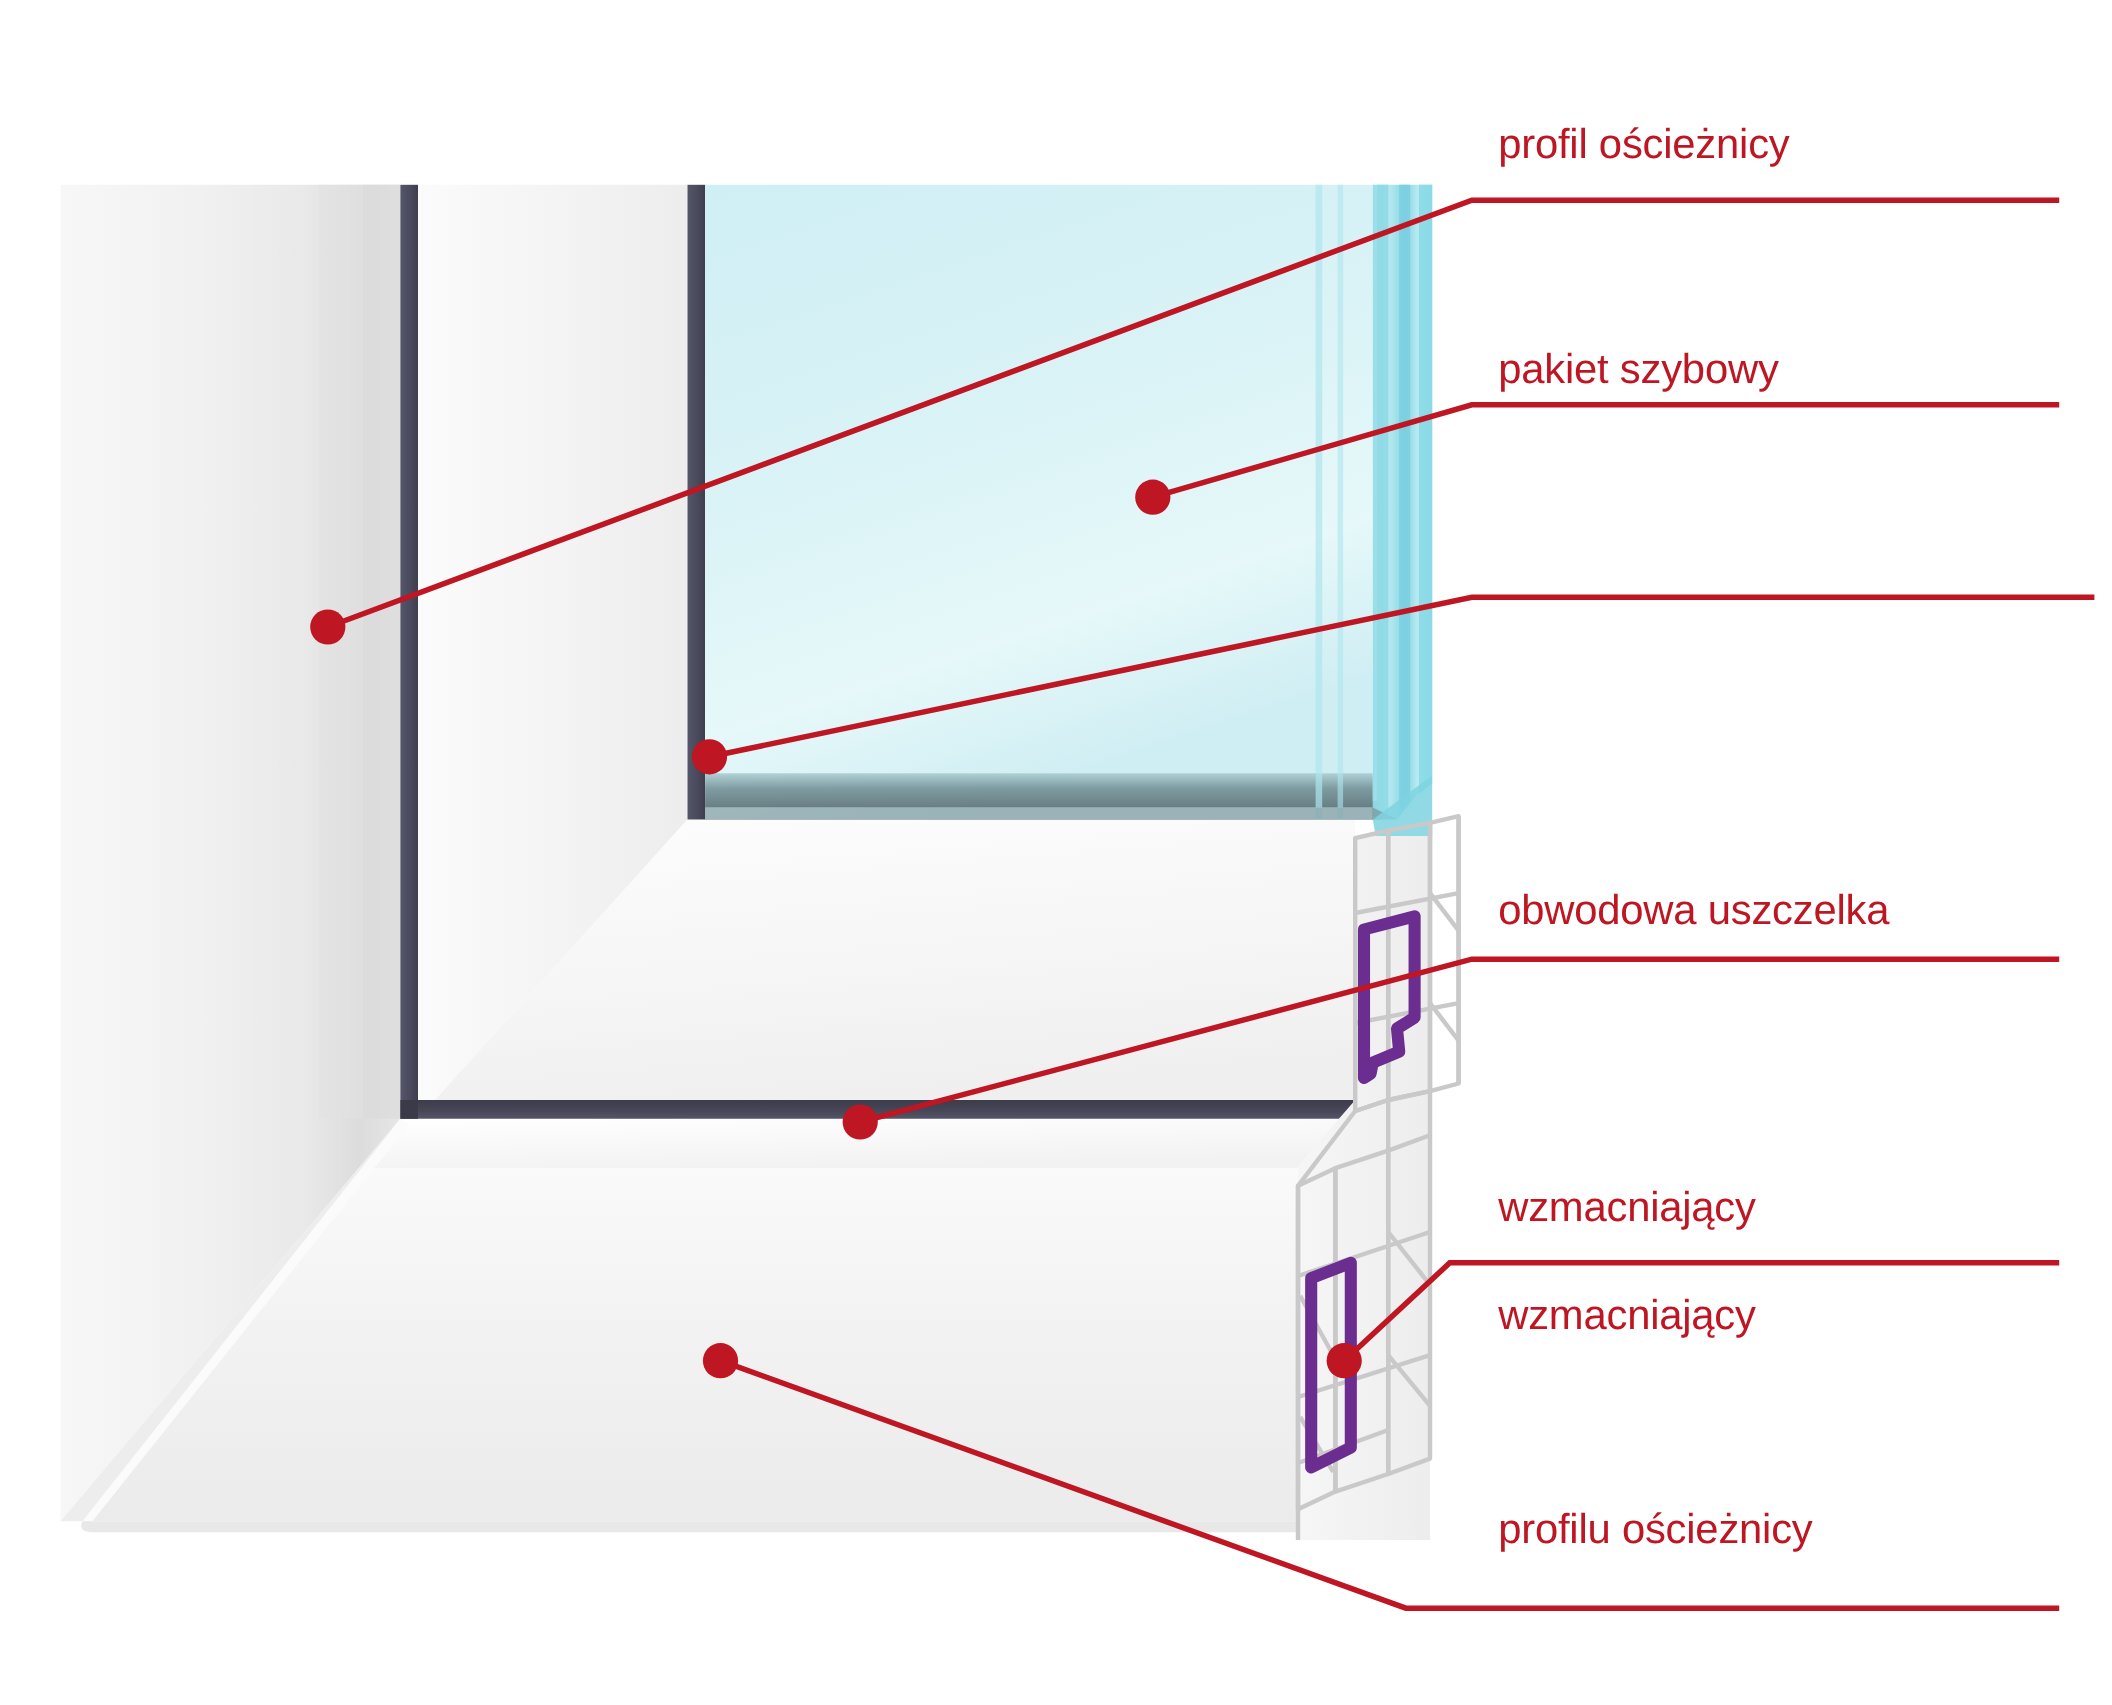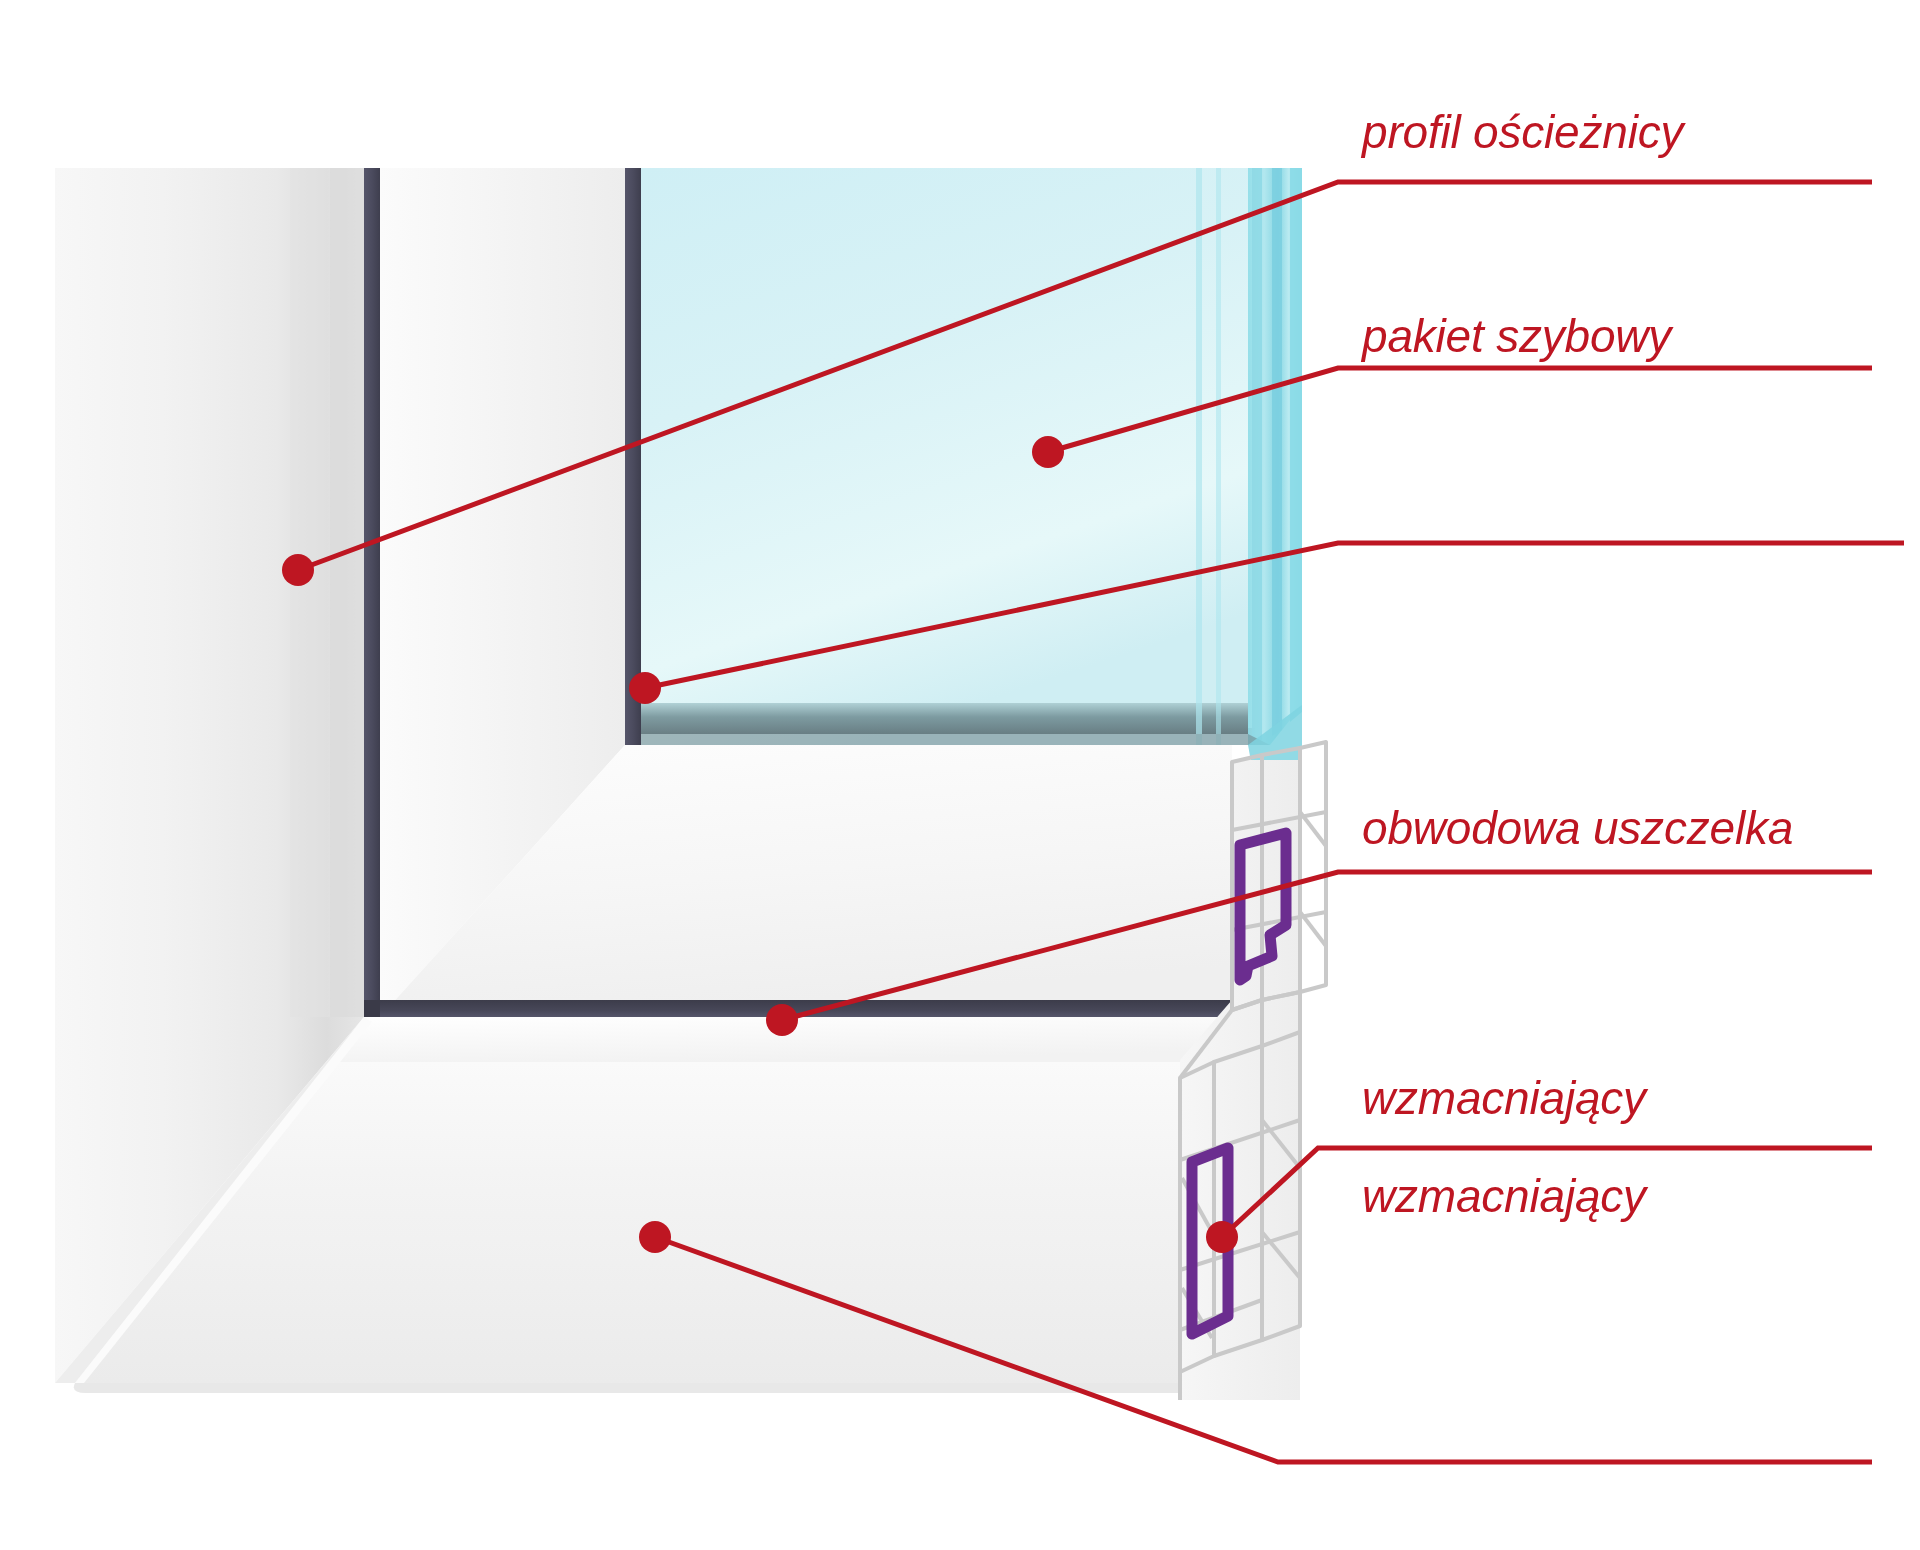--- a/index.html
+++ b/index.html
@@ -25,26 +25,25 @@
     position: absolute;
     left: 0; top: 0;
     width: 1920px;
     height: 1550px;
     display: block;
   }
   .callout-label {
     position: absolute;
     color: #BE1622;
     font-family: "Liberation Sans", sans-serif;
-    font-size: 46px;
+    font-size: 38px;
     line-height: 49px;
     font-weight: 400;
     white-space: pre-line;
     letter-spacing: -0.2px;
-    font-style: italic;
   }
 </style>
 </head>
 <body>
 
 <div id="stage">
 
   <svg id="diagram-svg" viewBox="0 0 1920 1550" xmlns="http://www.w3.org/2000/svg">
     <defs>
       <linearGradient id="gradFrameOuterLeft" x1="0" y1="0" x2="1" y2="0">
@@ -221,15 +220,16 @@
   <div class="callout-label" style="left:1362px; top:755px; width:470px;">
     <div>obwodowa uszczelka</div>
   </div>
 
   <div class="callout-label" style="left:1362px; top:1025px; width:470px;">
     <div>wzmacniający</div>
     <div>wzmacniający</div>
   </div>
 
   <div class="callout-label" style="left:1362px; top:1318px; width:470px;">
+    <div>profilu ościeżnicy</div>
   </div>
 
 </div>
 
 </body></html>

